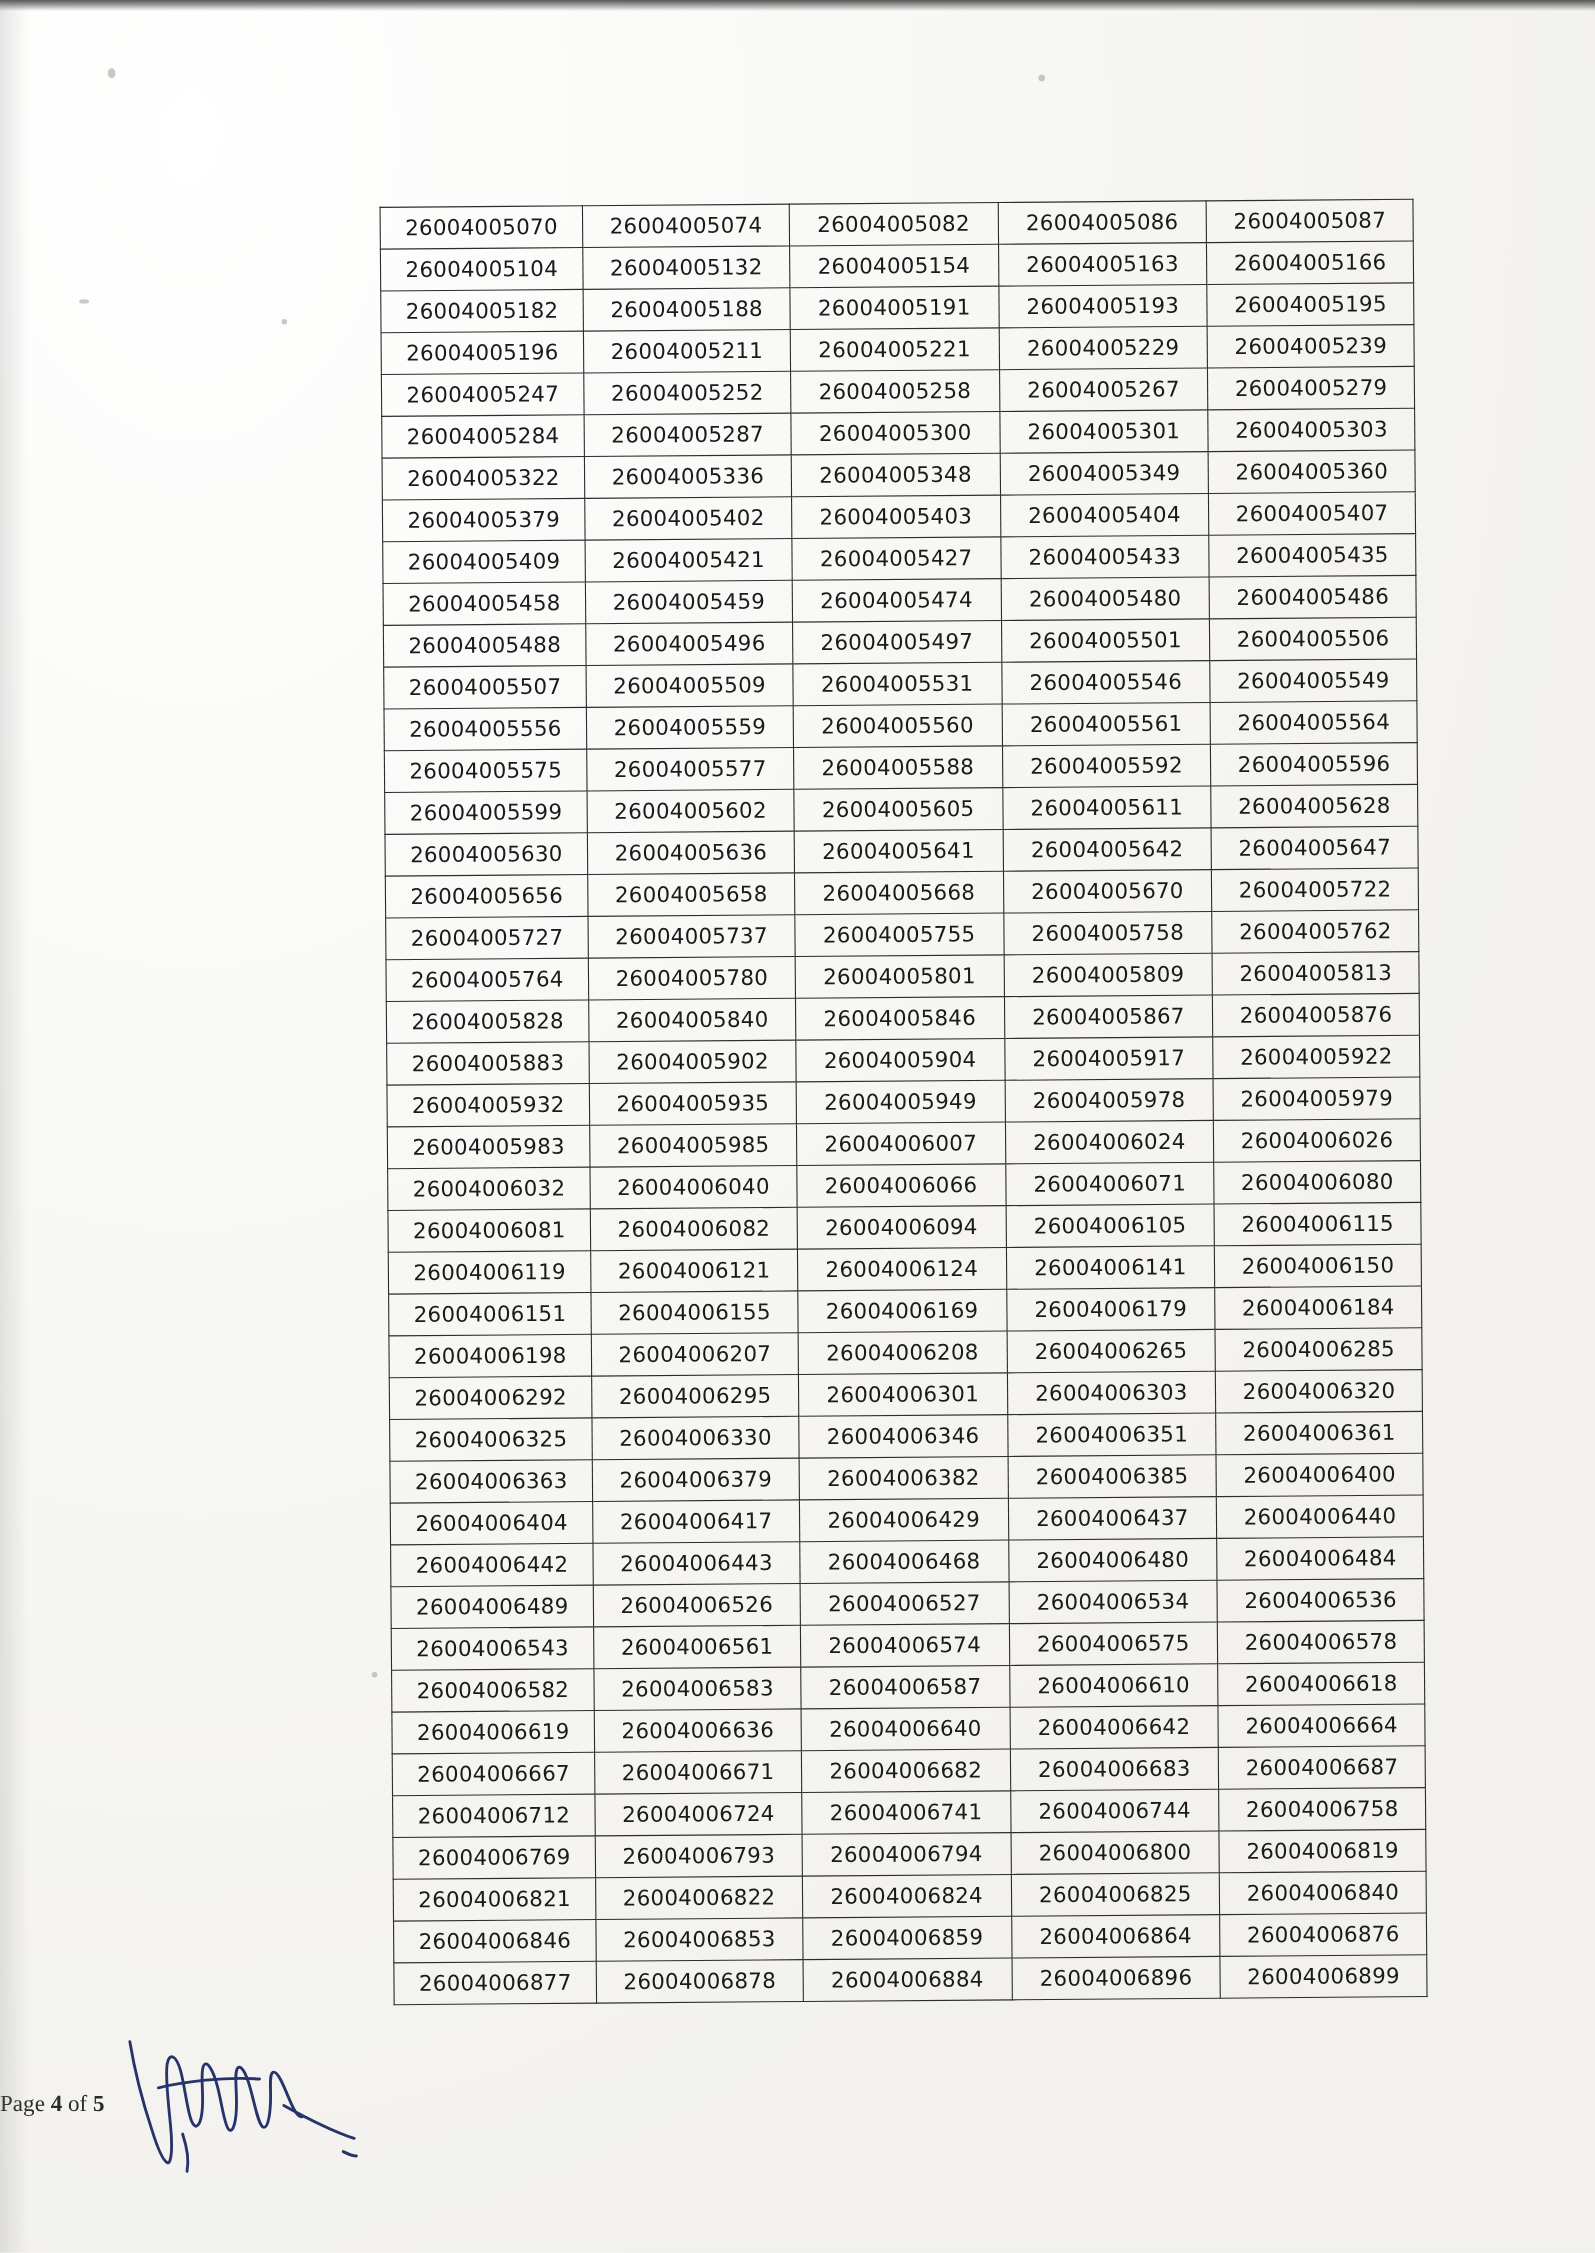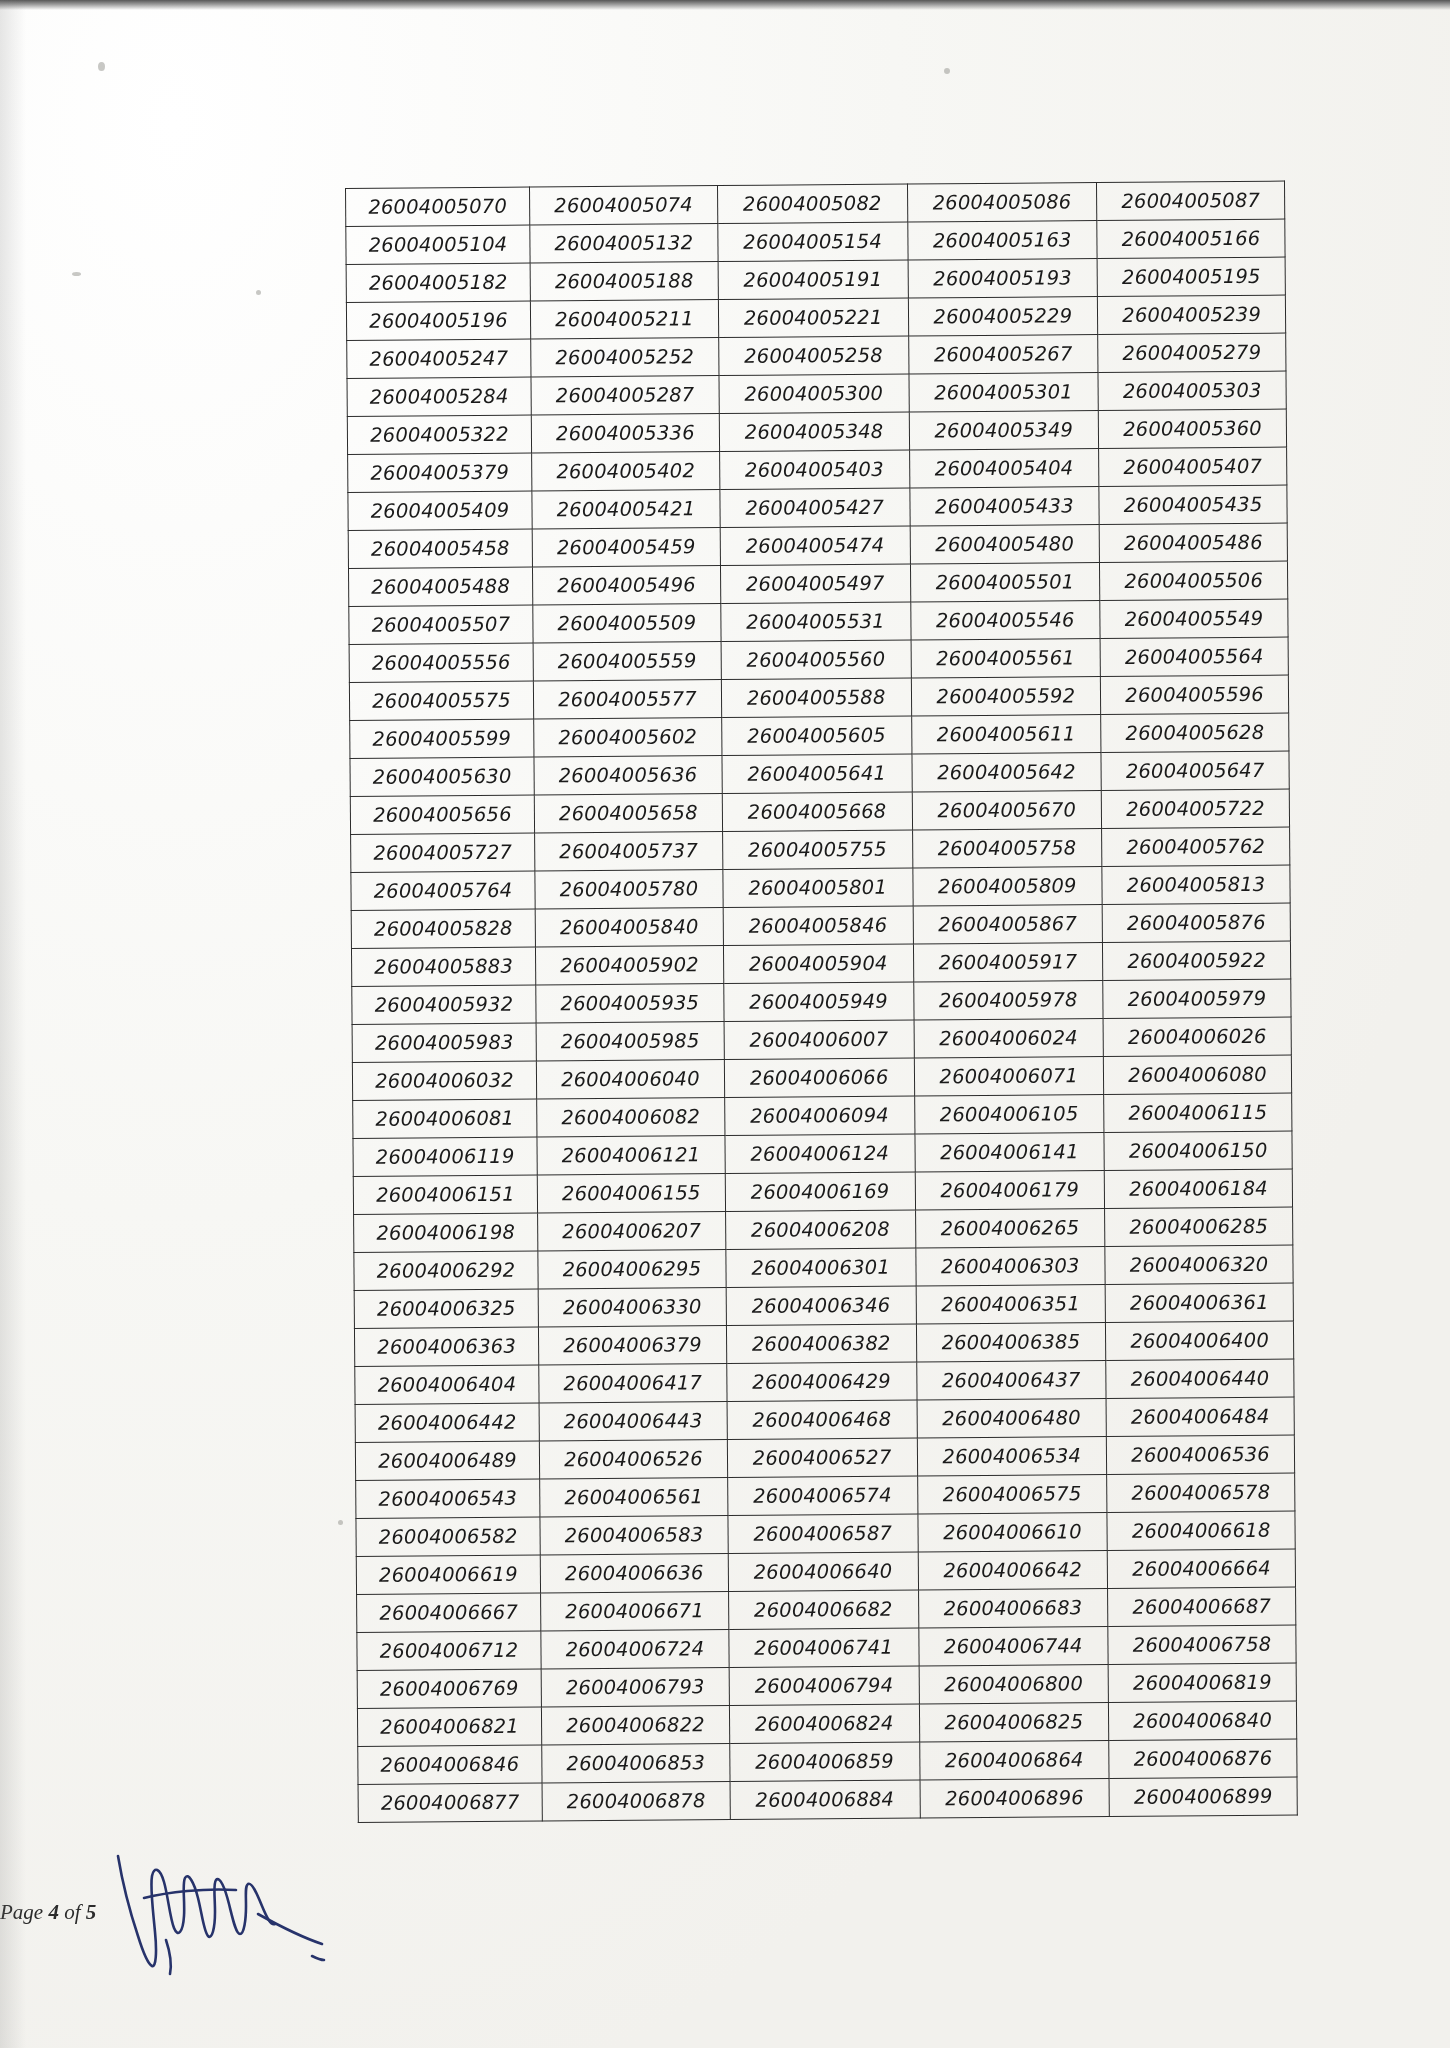--- a/index.html
+++ b/index.html
@@ -15,21 +15,20 @@
     overflow: hidden;
   }
 
   
   .page {
     position: absolute;
     inset: 0;
     background:
       radial-gradient(ellipse at 12% 6%, #ffffff 0%, #f7f7f4 40%, #f2f1ed 75%),
       linear-gradient(180deg, #fbfbf9 0%, #f4f3ef 100%);
-    font-style: italic;
   }
   .page::before {
     
     content: "";
     position: absolute;
     left: 0; right: 0; top: 0;
     height: 10px;
     background: linear-gradient(180deg, #3a3a3a 0%, #8d8d8d 45%, rgba(200,200,200,0) 100%);
     opacity: .85;
   }

